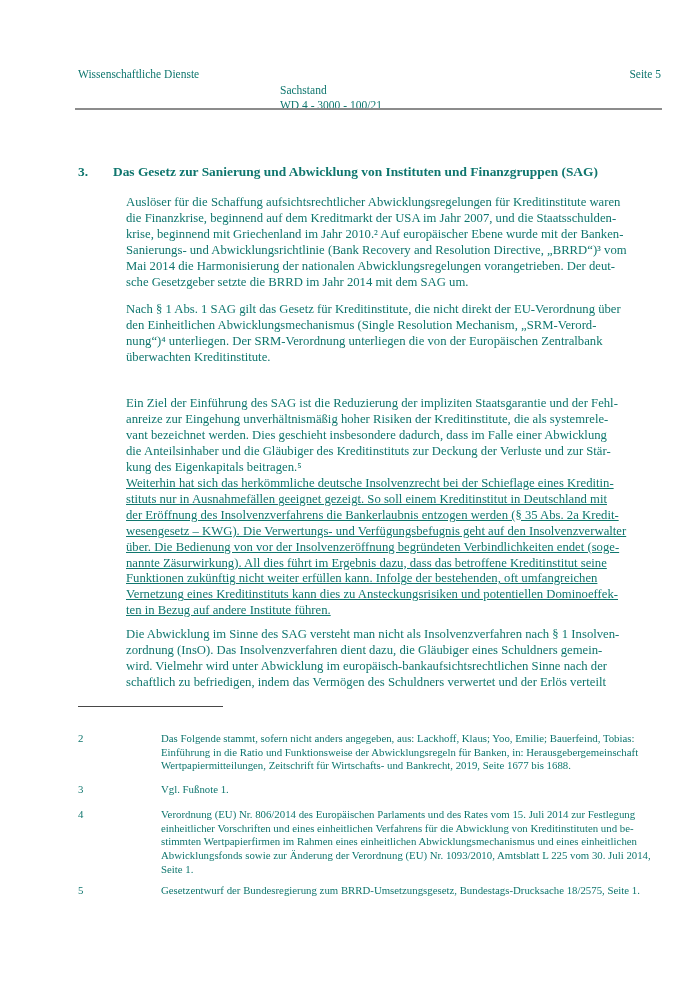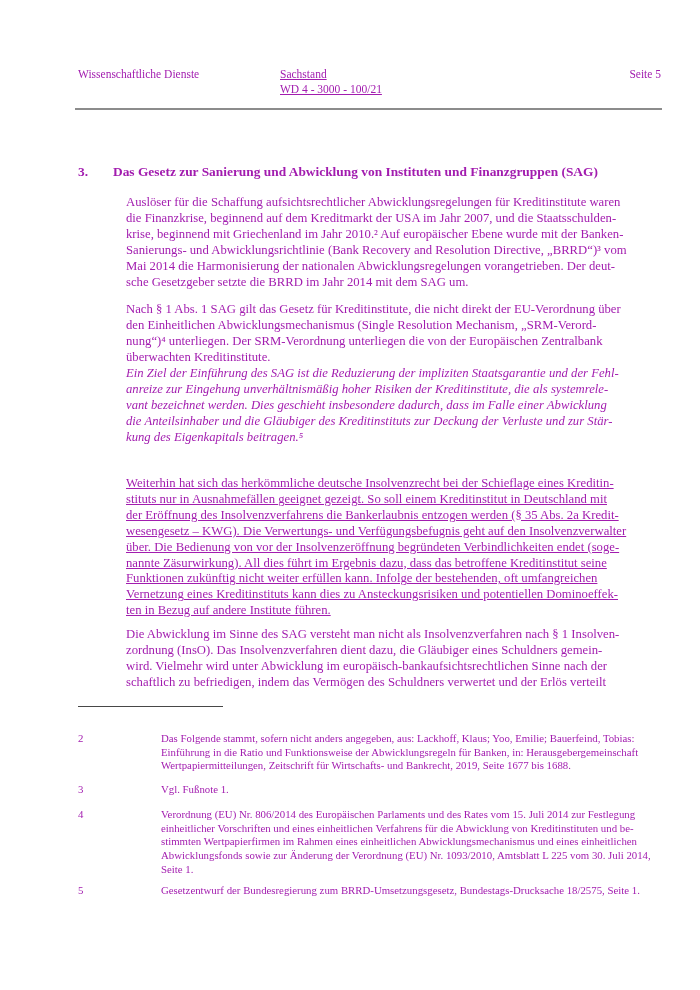--- a/index.html
+++ b/index.html
@@ -2,43 +2,43 @@
 <html><head>
 <meta charset="utf-8">
 <style>
   html, body { margin: 0; padding: 0; background: #ffffff; }
   .page {
     position: relative;
     width: 700px;
     height: 990px;
     background: #ffffff;
     font-family: "Liberation Serif", serif;
-    color: #a21caf;
+    color: #0f766e;
     overflow: hidden;
   }
   .hdr { font-size: 11.5px; line-height: 15px; }
   .hdr-left   { position: absolute; left: 78px;  top: 67px; }
-  .hdr-center { position: absolute; left: 280px; top: 67px; text-decoration: underline; }
+  .hdr-center { position: absolute; left: 280px; top: 83px; }
   .hdr-right  { position: absolute; right: 39px; top: 67px; text-align: right; }
   .rule {
     position: absolute; left: 75px; top: 108px;
     width: 587px; height: 2px; background: #8c8c8c;
   }
   .heading {
     position: absolute; left: 78px; top: 164px; width: 590px;
     font-size: 13.4px; font-weight: bold; display: flex;
   }
   .heading .num { width: 35px; flex: none; }
   .para {
     position: absolute; left: 78px; width: 600px;
     font-size: 12.7px; line-height: 15.9px;
   }
   .para-1 { top: 195px; }
   .para-2 { top: 302px; }
-  .para-3 { top: 366px; font-style: italic; }
+  .para-3 { top: 396px; }
   .para-4 { top: 476px; text-decoration: underline; }
   .para-5 { top: 627px; }
   .tline { white-space: pre; margin-left: 48px; }
   .fn-sep {
     position: absolute; left: 78px; top: 706px;
     width: 145px; height: 1px; background: #474747;
   }
   .footnote {
     position: absolute; left: 78px; width: 600px;
     font-size: 10.8px; line-height: 13.7px; display: flex;

